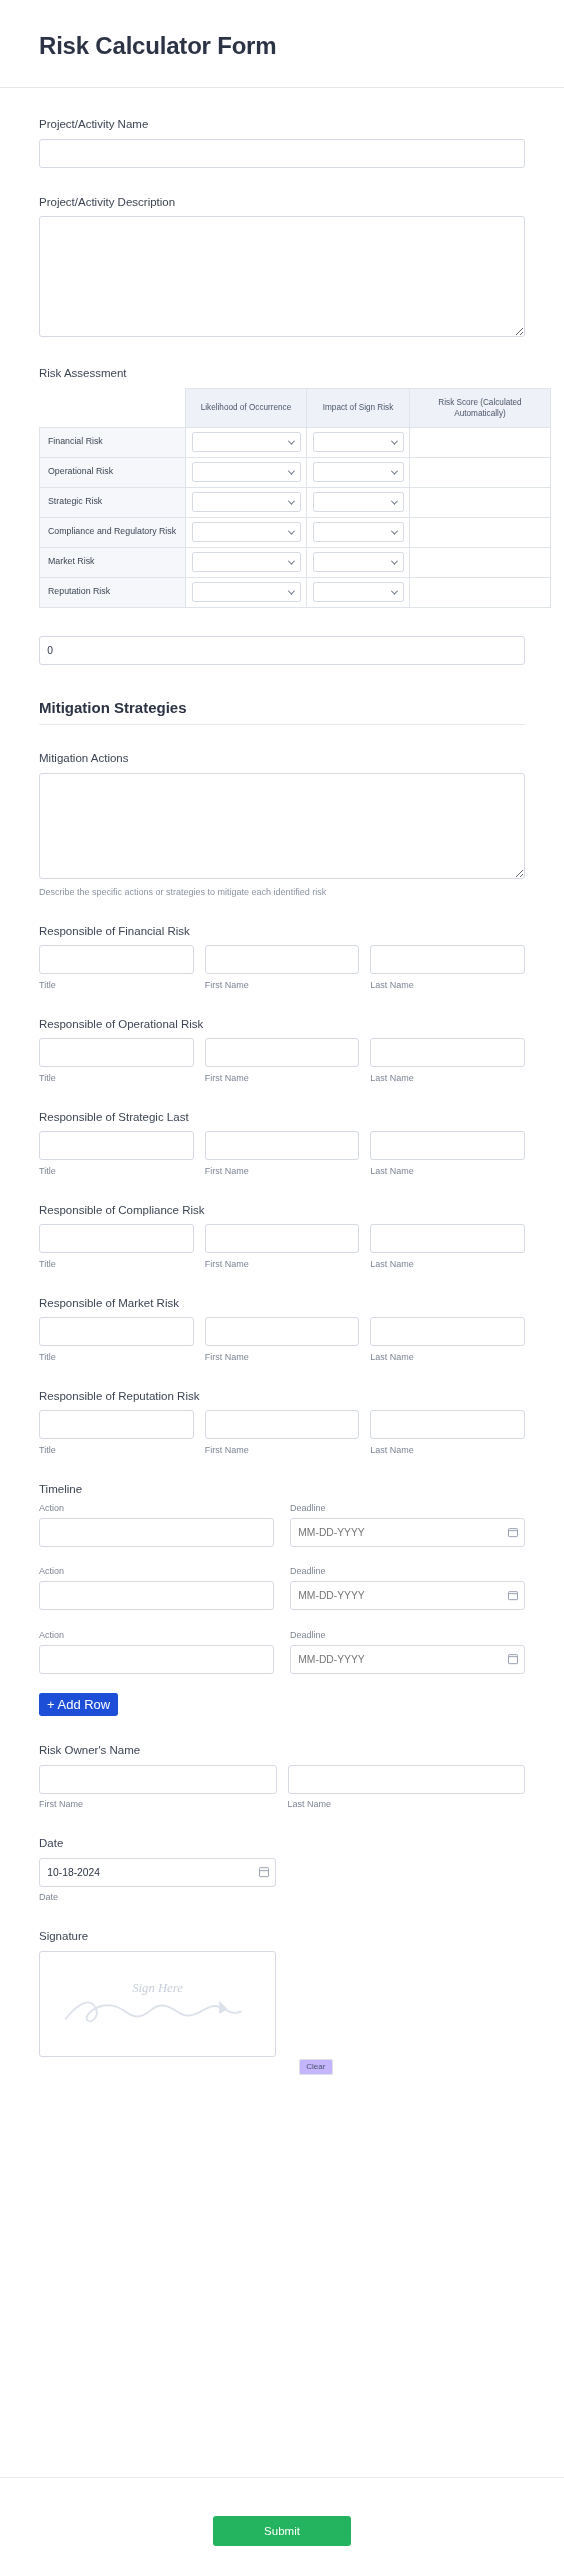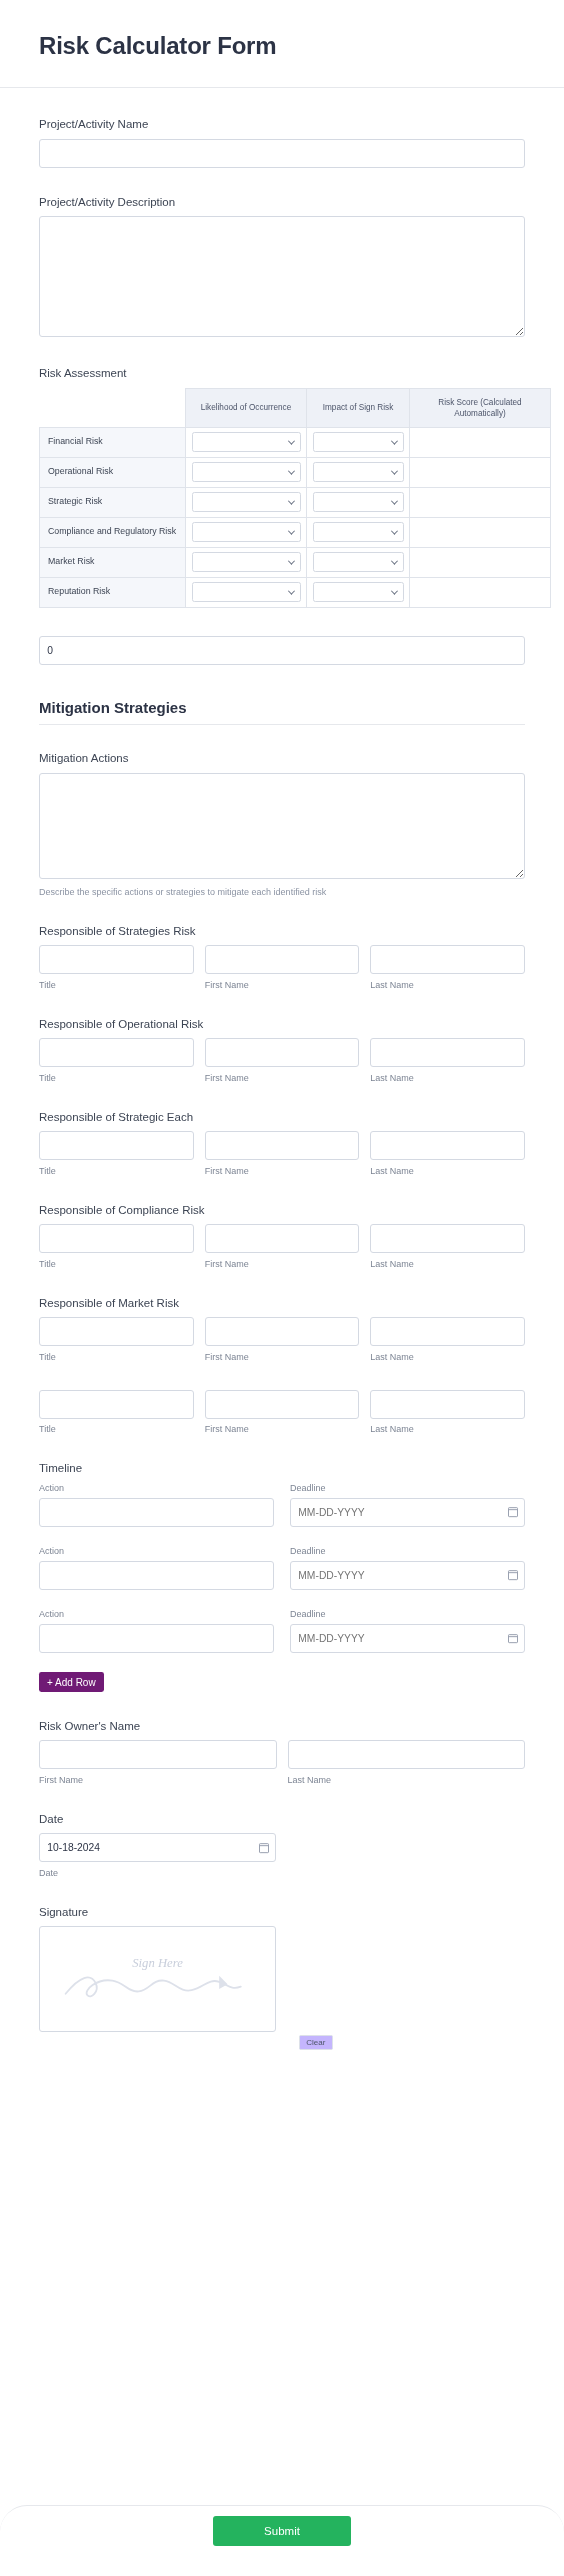--- a/index.html
+++ b/index.html
@@ -160,25 +160,25 @@
     border-radius: 1.2px;
   }
   .cal-icon:before {
     content: "";
     position: absolute;
     left: -1px; right: -1px; top: 1.2px;
     height: 1px;
     background: #9aa1b0;
   }
   .add-row-btn {
-    background: #701a75;
+    background: #1d4ed8;
     color: #fff;
     border: none;
     border-radius: 2.4px;
-    font-size: 10px;
+    font-size: 13px;
     padding: 4.2px 8px;
     cursor: pointer;
     font-family: "Liberation Sans", sans-serif;
   }
   .date-block input { color: #2c3345; }
 
   .signature-box {
     width: 237px;
     height: 106px;
     border: 0.6px solid #d4d9e2;
@@ -212,24 +212,23 @@
     border-radius: 1.8px;
     font-size: 8px;
     padding: 2.4px 6.7px;
     cursor: pointer;
     font-family: "Liberation Sans", sans-serif;
   }
   .sig-wrap { position: relative; width: 285px; margin-bottom: 36px; }
 
   .footer {
     border-top: 0.6px solid #e6e8ec;
-    padding: 10px 0 30px 0;
+    padding: 38px 0 30px 0;
     text-align: center;
     margin-top: 20.6px;
-    border-radius: 27px;
   }
   .submit-btn {
     background: #24b35e;
     color: #fff;
     border: none;
     border-radius: 3px;
     font-size: 11.5px;
     padding: 9px 0;
     width: 138px;
     cursor: pointer;
@@ -371,21 +370,21 @@
       <h2 class="section-heading">Mitigation Strategies</h2>
     </div>
 
     <div class="field-block">
       <label class="field-label">Mitigation Actions</label>
       <textarea class="text-area" style="height: 106px;"></textarea>
       <span class="hint-text">Describe the specific actions or strategies to mitigate each identified risk</span>
     </div>
 
     <div class="field-block">
-      <label class="field-label">Responsible of Strategies Risk</label>
+      <label class="field-label">Responsible of Financial Risk</label>
       <div class="name-row">
         <div class="name-col">
           <input class="text-input" type="text" value="" style="">
           <span class="sub-label">Title</span>
         </div>
         <div class="name-col">
           <input class="text-input" type="text" value="" style="">
           <span class="sub-label">First Name</span>
         </div>
         <div class="name-col">
@@ -407,21 +406,21 @@
           <span class="sub-label">First Name</span>
         </div>
         <div class="name-col">
           <input class="text-input" type="text" value="" style="">
           <span class="sub-label">Last Name</span>
         </div>
       </div>
     </div>
 
     <div class="field-block">
-      <label class="field-label">Responsible of Strategic Each</label>
+      <label class="field-label">Responsible of Strategic Last</label>
       <div class="name-row">
         <div class="name-col">
           <input class="text-input" type="text" value="" style="">
           <span class="sub-label">Title</span>
         </div>
         <div class="name-col">
           <input class="text-input" type="text" value="" style="">
           <span class="sub-label">First Name</span>
         </div>
         <div class="name-col">
@@ -461,20 +460,21 @@
           <span class="sub-label">First Name</span>
         </div>
         <div class="name-col">
           <input class="text-input" type="text" value="" style="">
           <span class="sub-label">Last Name</span>
         </div>
       </div>
     </div>
 
     <div class="field-block">
+      <label class="field-label">Responsible of Reputation Risk</label>
       <div class="name-row">
         <div class="name-col">
           <input class="text-input" type="text" value="" style="">
           <span class="sub-label">Title</span>
         </div>
         <div class="name-col">
           <input class="text-input" type="text" value="" style="">
           <span class="sub-label">First Name</span>
         </div>
         <div class="name-col">

